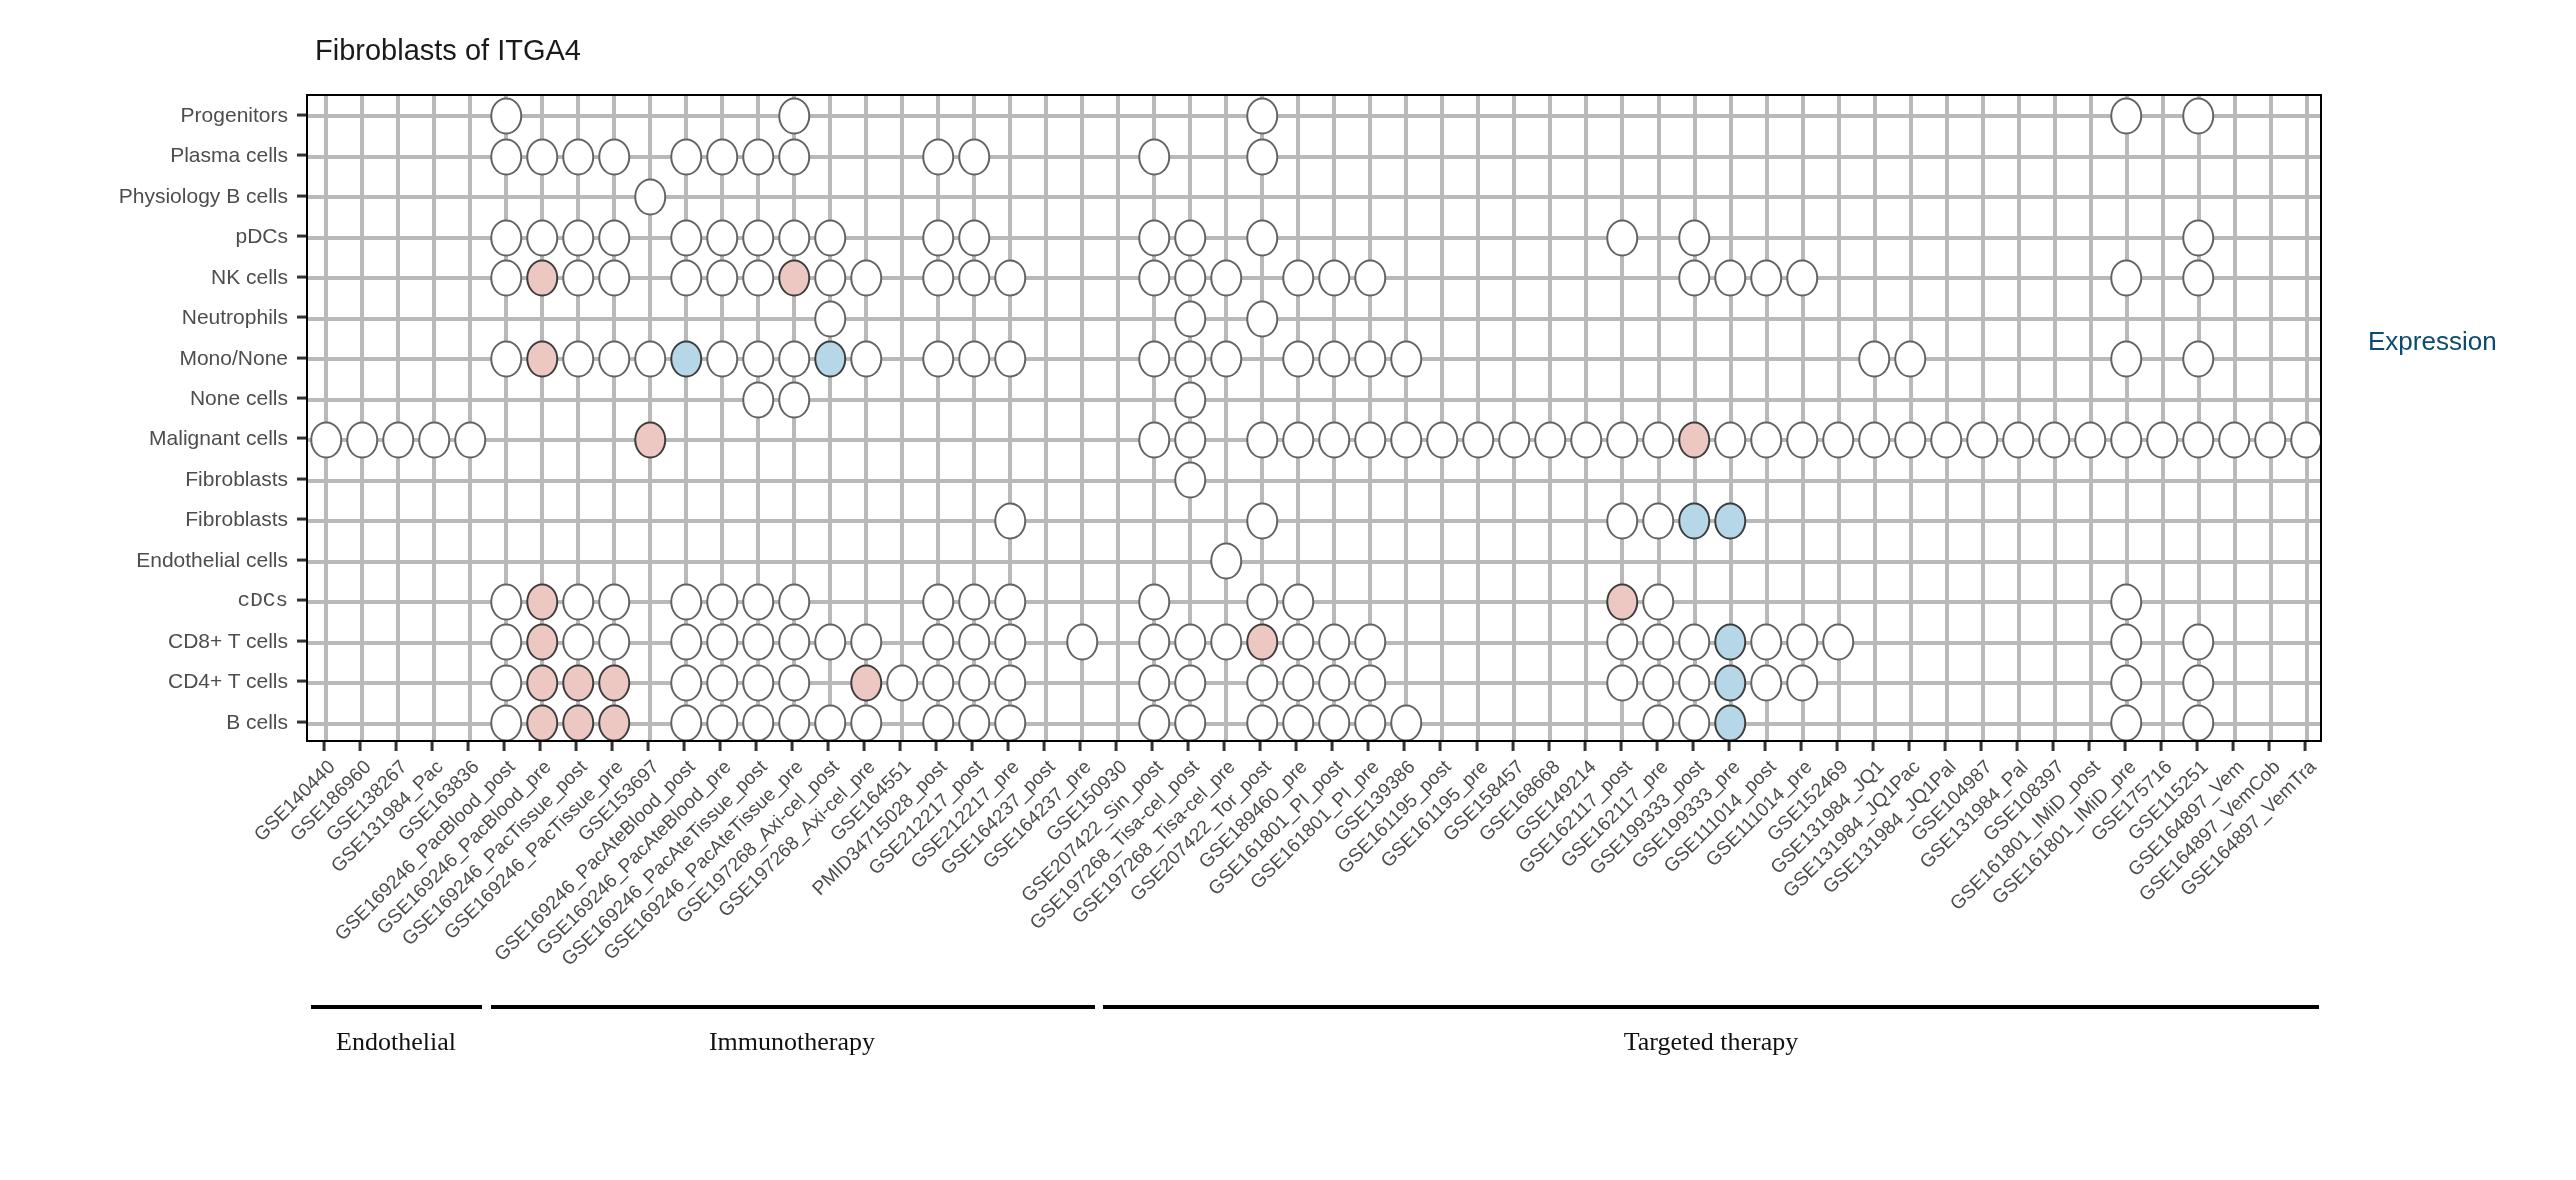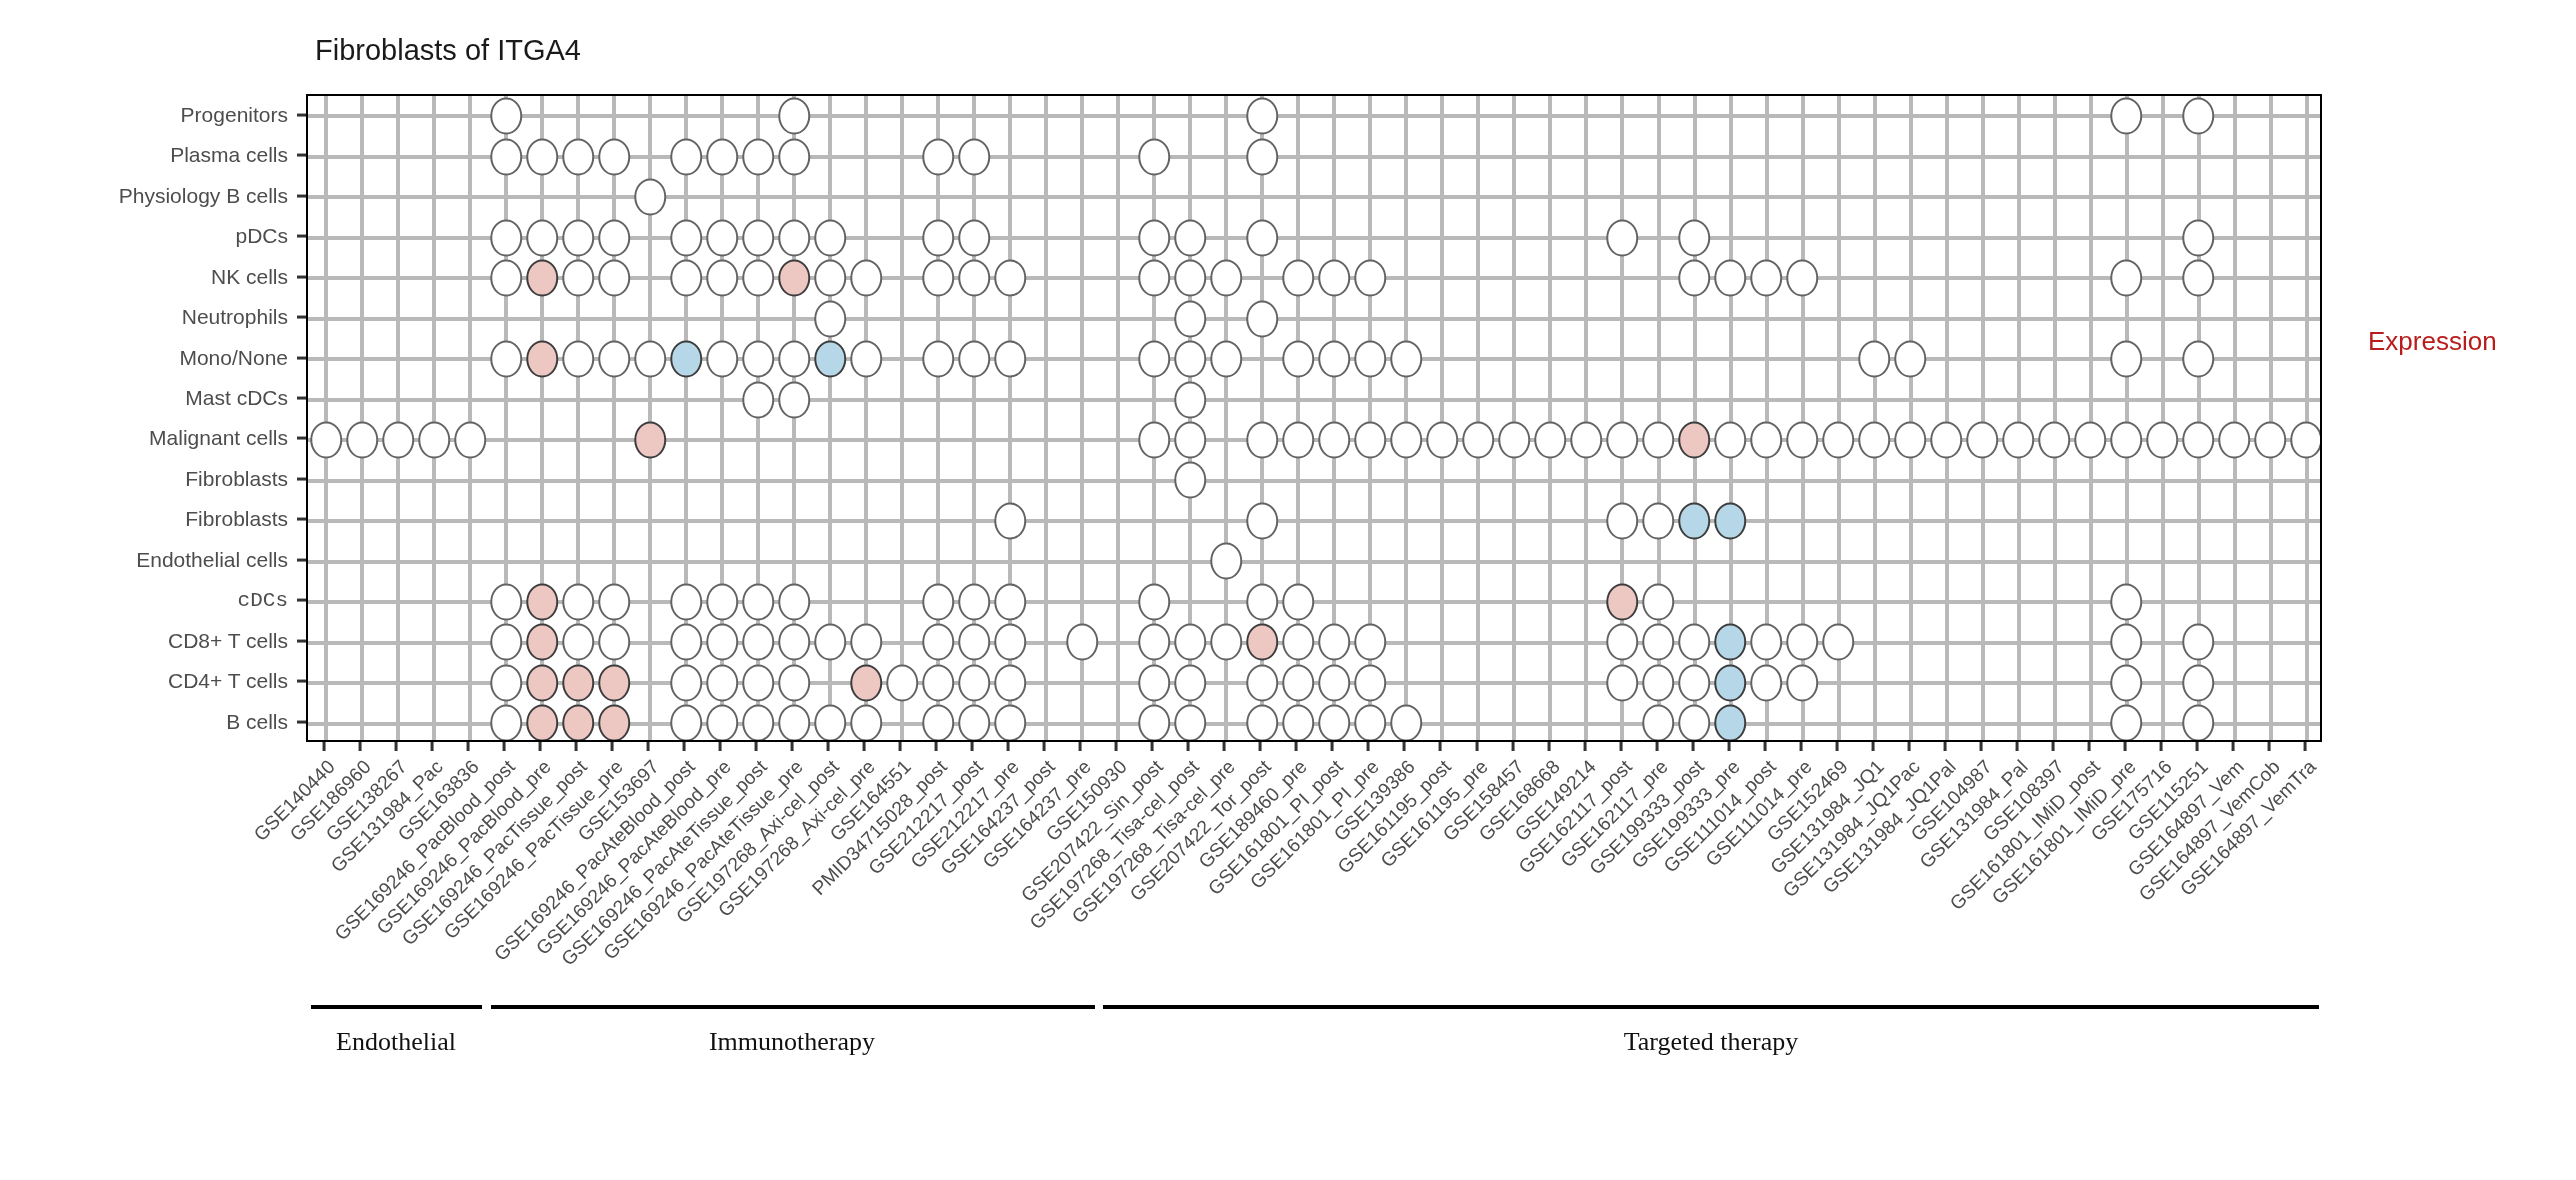--- a/index.html
+++ b/index.html
@@ -53,21 +53,21 @@
     border-radius:50%;
     box-sizing:border-box;
     transform:translate(-50%,-50%);
   }
   .pt.none{background:#ffffff;border:2.1px solid #636363;}
   .pt.up{background:#edc7c1;border:2.9px solid #3d3d3d;}
   .pt.down{background:#b6d7e8;border:2.9px solid #3d3d3d;}
 
   
   .legend{position:absolute;left:2368px;top:326px;}
-  .legend-title{font-size:26px;color:#b91c1c;white-space:nowrap;}
+  .legend-title{font-size:26px;color:#0c4a6e;white-space:nowrap;}
   .legend-items{margin-top:20px;}
   .legend-row{display:flex;align-items:center;height:46px;}
   .legend-key{
     width:46px;height:46px;background:#f2f2f2;
     display:flex;align-items:center;justify-content:center;flex:0 0 auto;
   }
   .legend-dot{width:18.6px;height:18.6px;border-radius:50%;box-sizing:border-box;}
   .legend-dot.up{background:#d98b7d;border:1.4px solid #8a8a8a;}
   .legend-dot.down{background:#6fa8c4;border:1.4px solid #8a8a8a;}
   .legend-dot.none{background:#ffffff;border:1.4px solid #8a8a8a;}
@@ -96,21 +96,21 @@
       <div class="ylab" style="top: 196px; right: 2288px;">Physiology B cells</div>
       <div class="ytick" style="left: 297px; top: 196px;"></div>
       <div class="ylab" style="top: 236px; right: 2288px;">pDCs</div>
       <div class="ytick" style="left: 297px; top: 236px;"></div>
       <div class="ylab" style="top: 277px; right: 2288px;">NK cells</div>
       <div class="ytick" style="left: 297px; top: 277px;"></div>
       <div class="ylab" style="top: 317px; right: 2288px;">Neutrophils</div>
       <div class="ytick" style="left: 297px; top: 317px;"></div>
       <div class="ylab" style="top: 358px; right: 2288px;">Mono/None</div>
       <div class="ytick" style="left: 297px; top: 358px;"></div>
-      <div class="ylab" style="top: 398px; right: 2288px;">Mast cDCs</div>
+      <div class="ylab" style="top: 398px; right: 2288px;">None cells</div>
       <div class="ytick" style="left: 297px; top: 398px;"></div>
       <div class="ylab" style="top: 438px; right: 2288px;">Malignant cells</div>
       <div class="ytick" style="left: 297px; top: 438px;"></div>
       <div class="ylab" style="top: 479px; right: 2288px;">Fibroblasts</div>
       <div class="ytick" style="left: 297px; top: 479px;"></div>
       <div class="ylab" style="top: 519px; right: 2288px;">Fibroblasts</div>
       <div class="ytick" style="left: 297px; top: 519px;"></div>
       <div class="ylab" style="top: 560px; right: 2288px;">Endothelial cells</div>
       <div class="ytick" style="left: 297px; top: 560px;"></div>
       <div class="ylab" style="top: 600px; right: 2288px; font-family: Liberation Mono, monospace;">cDCs</div>

